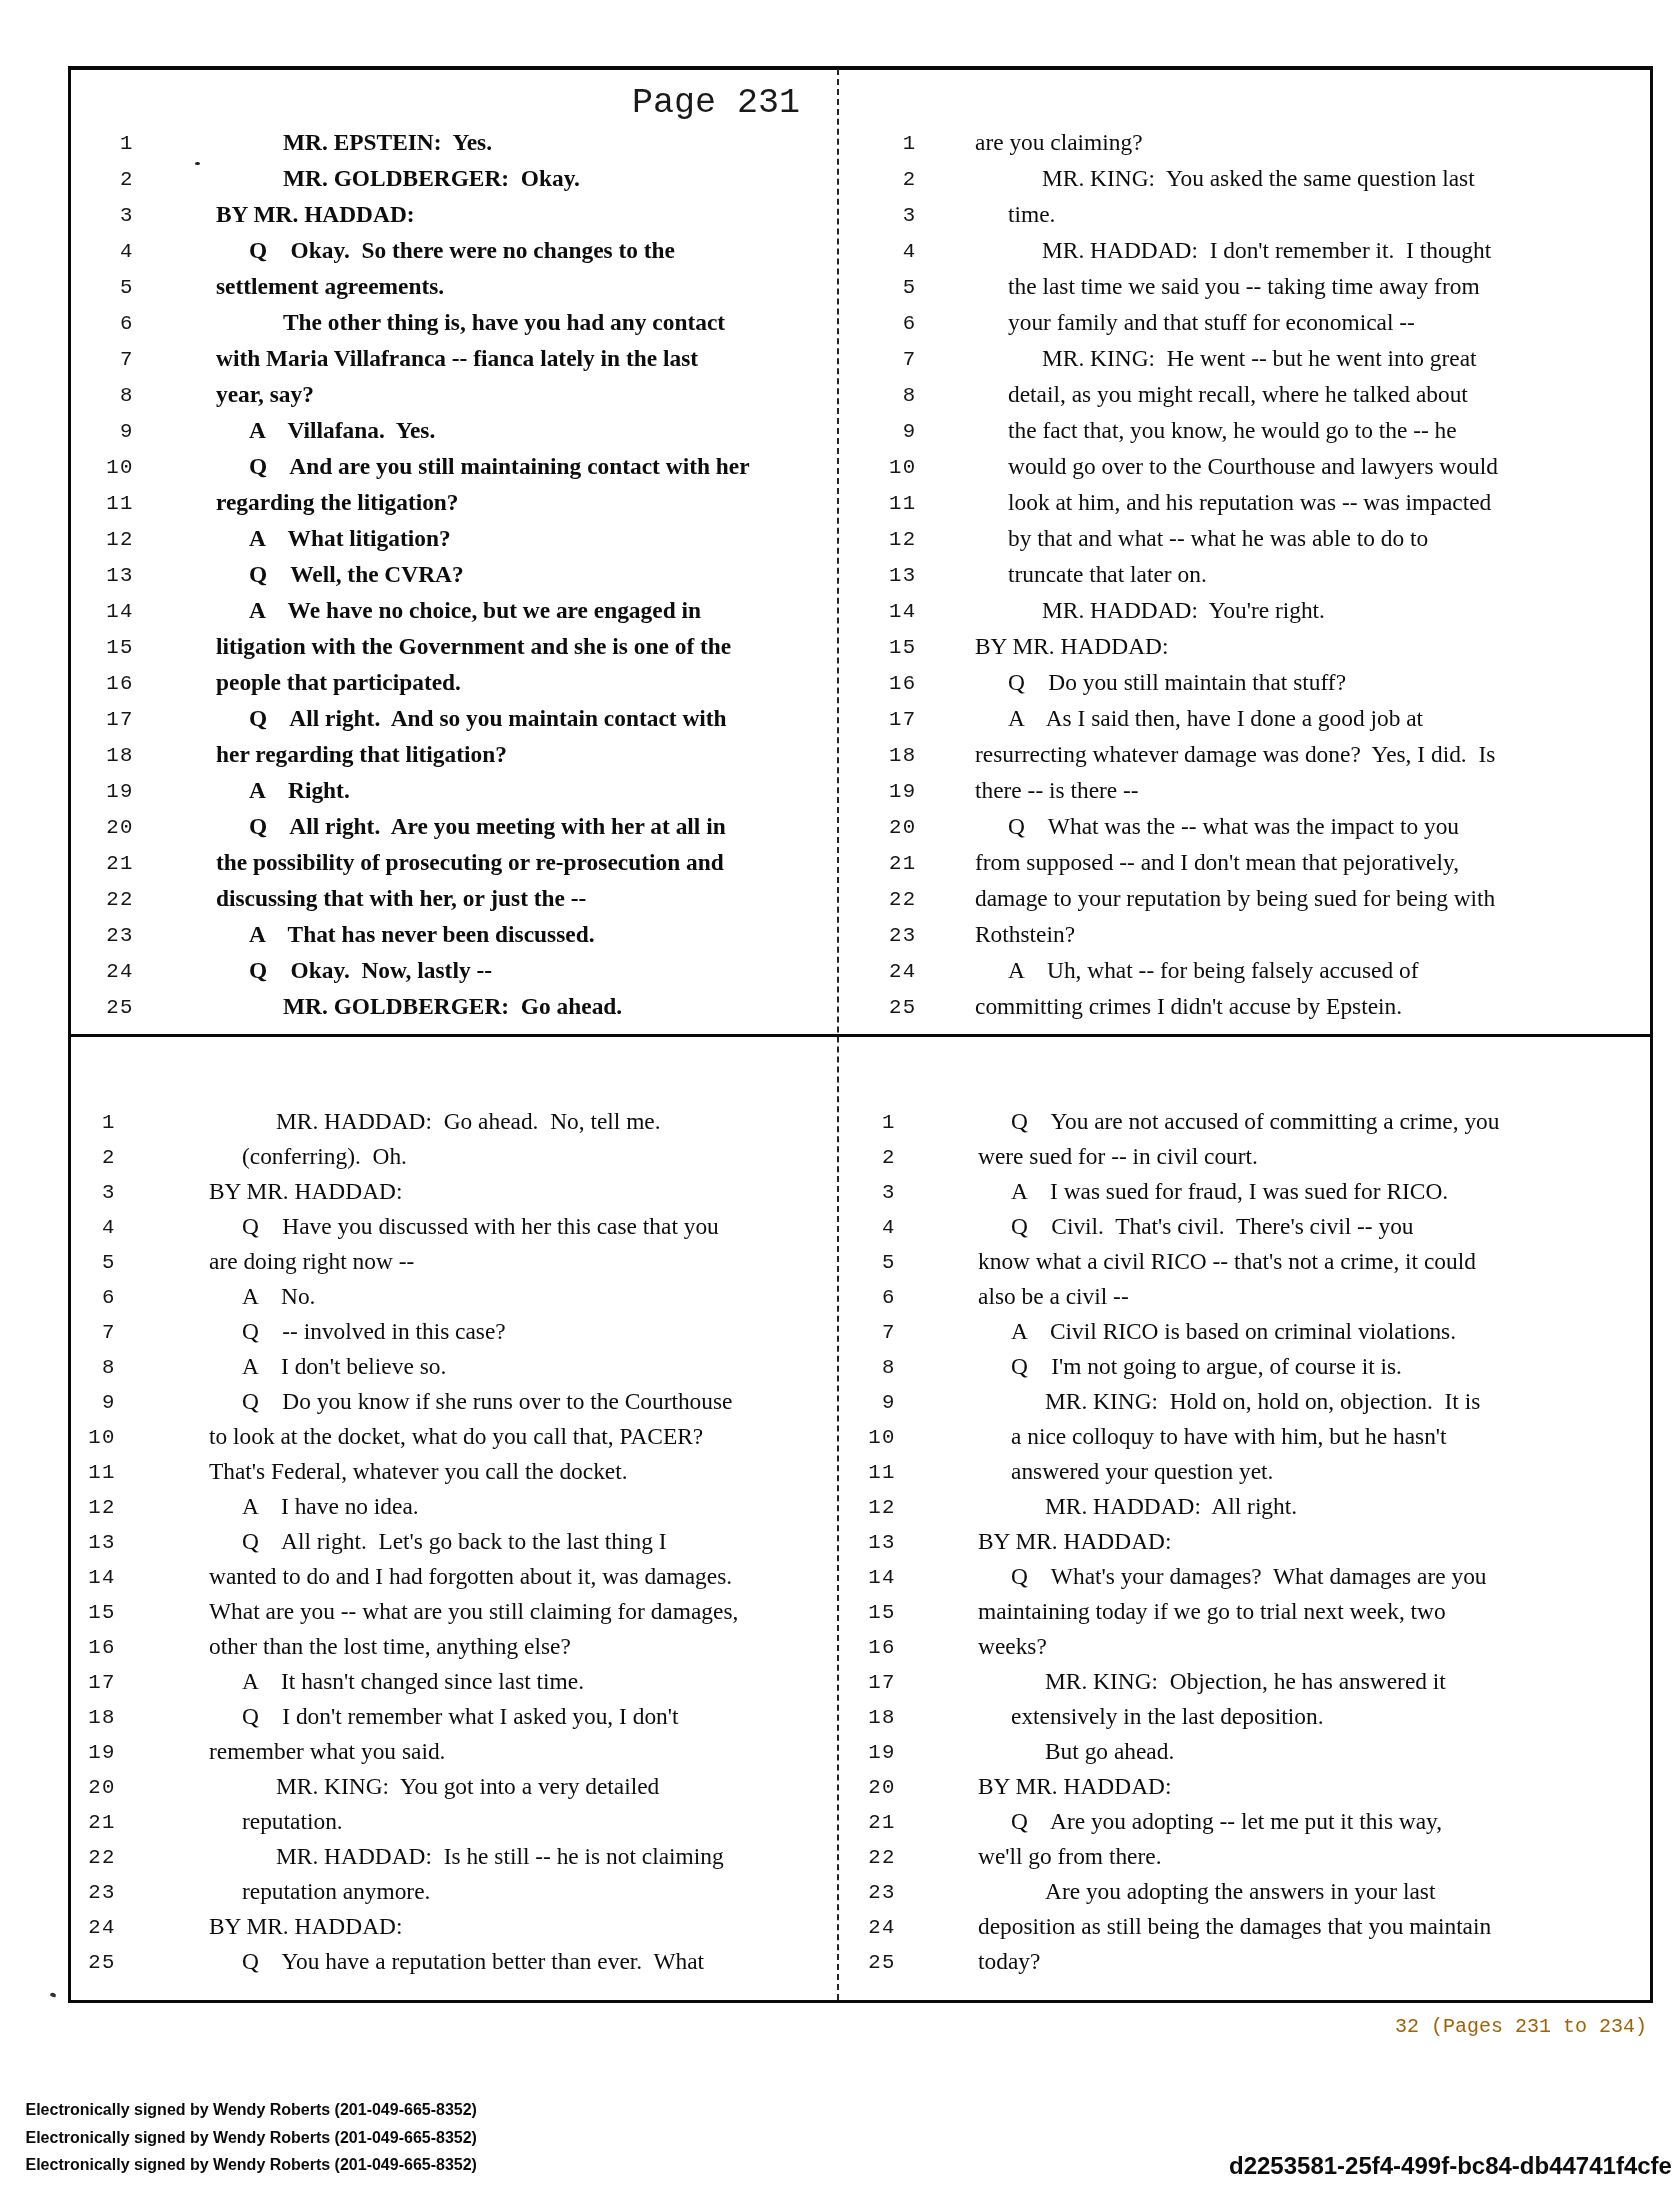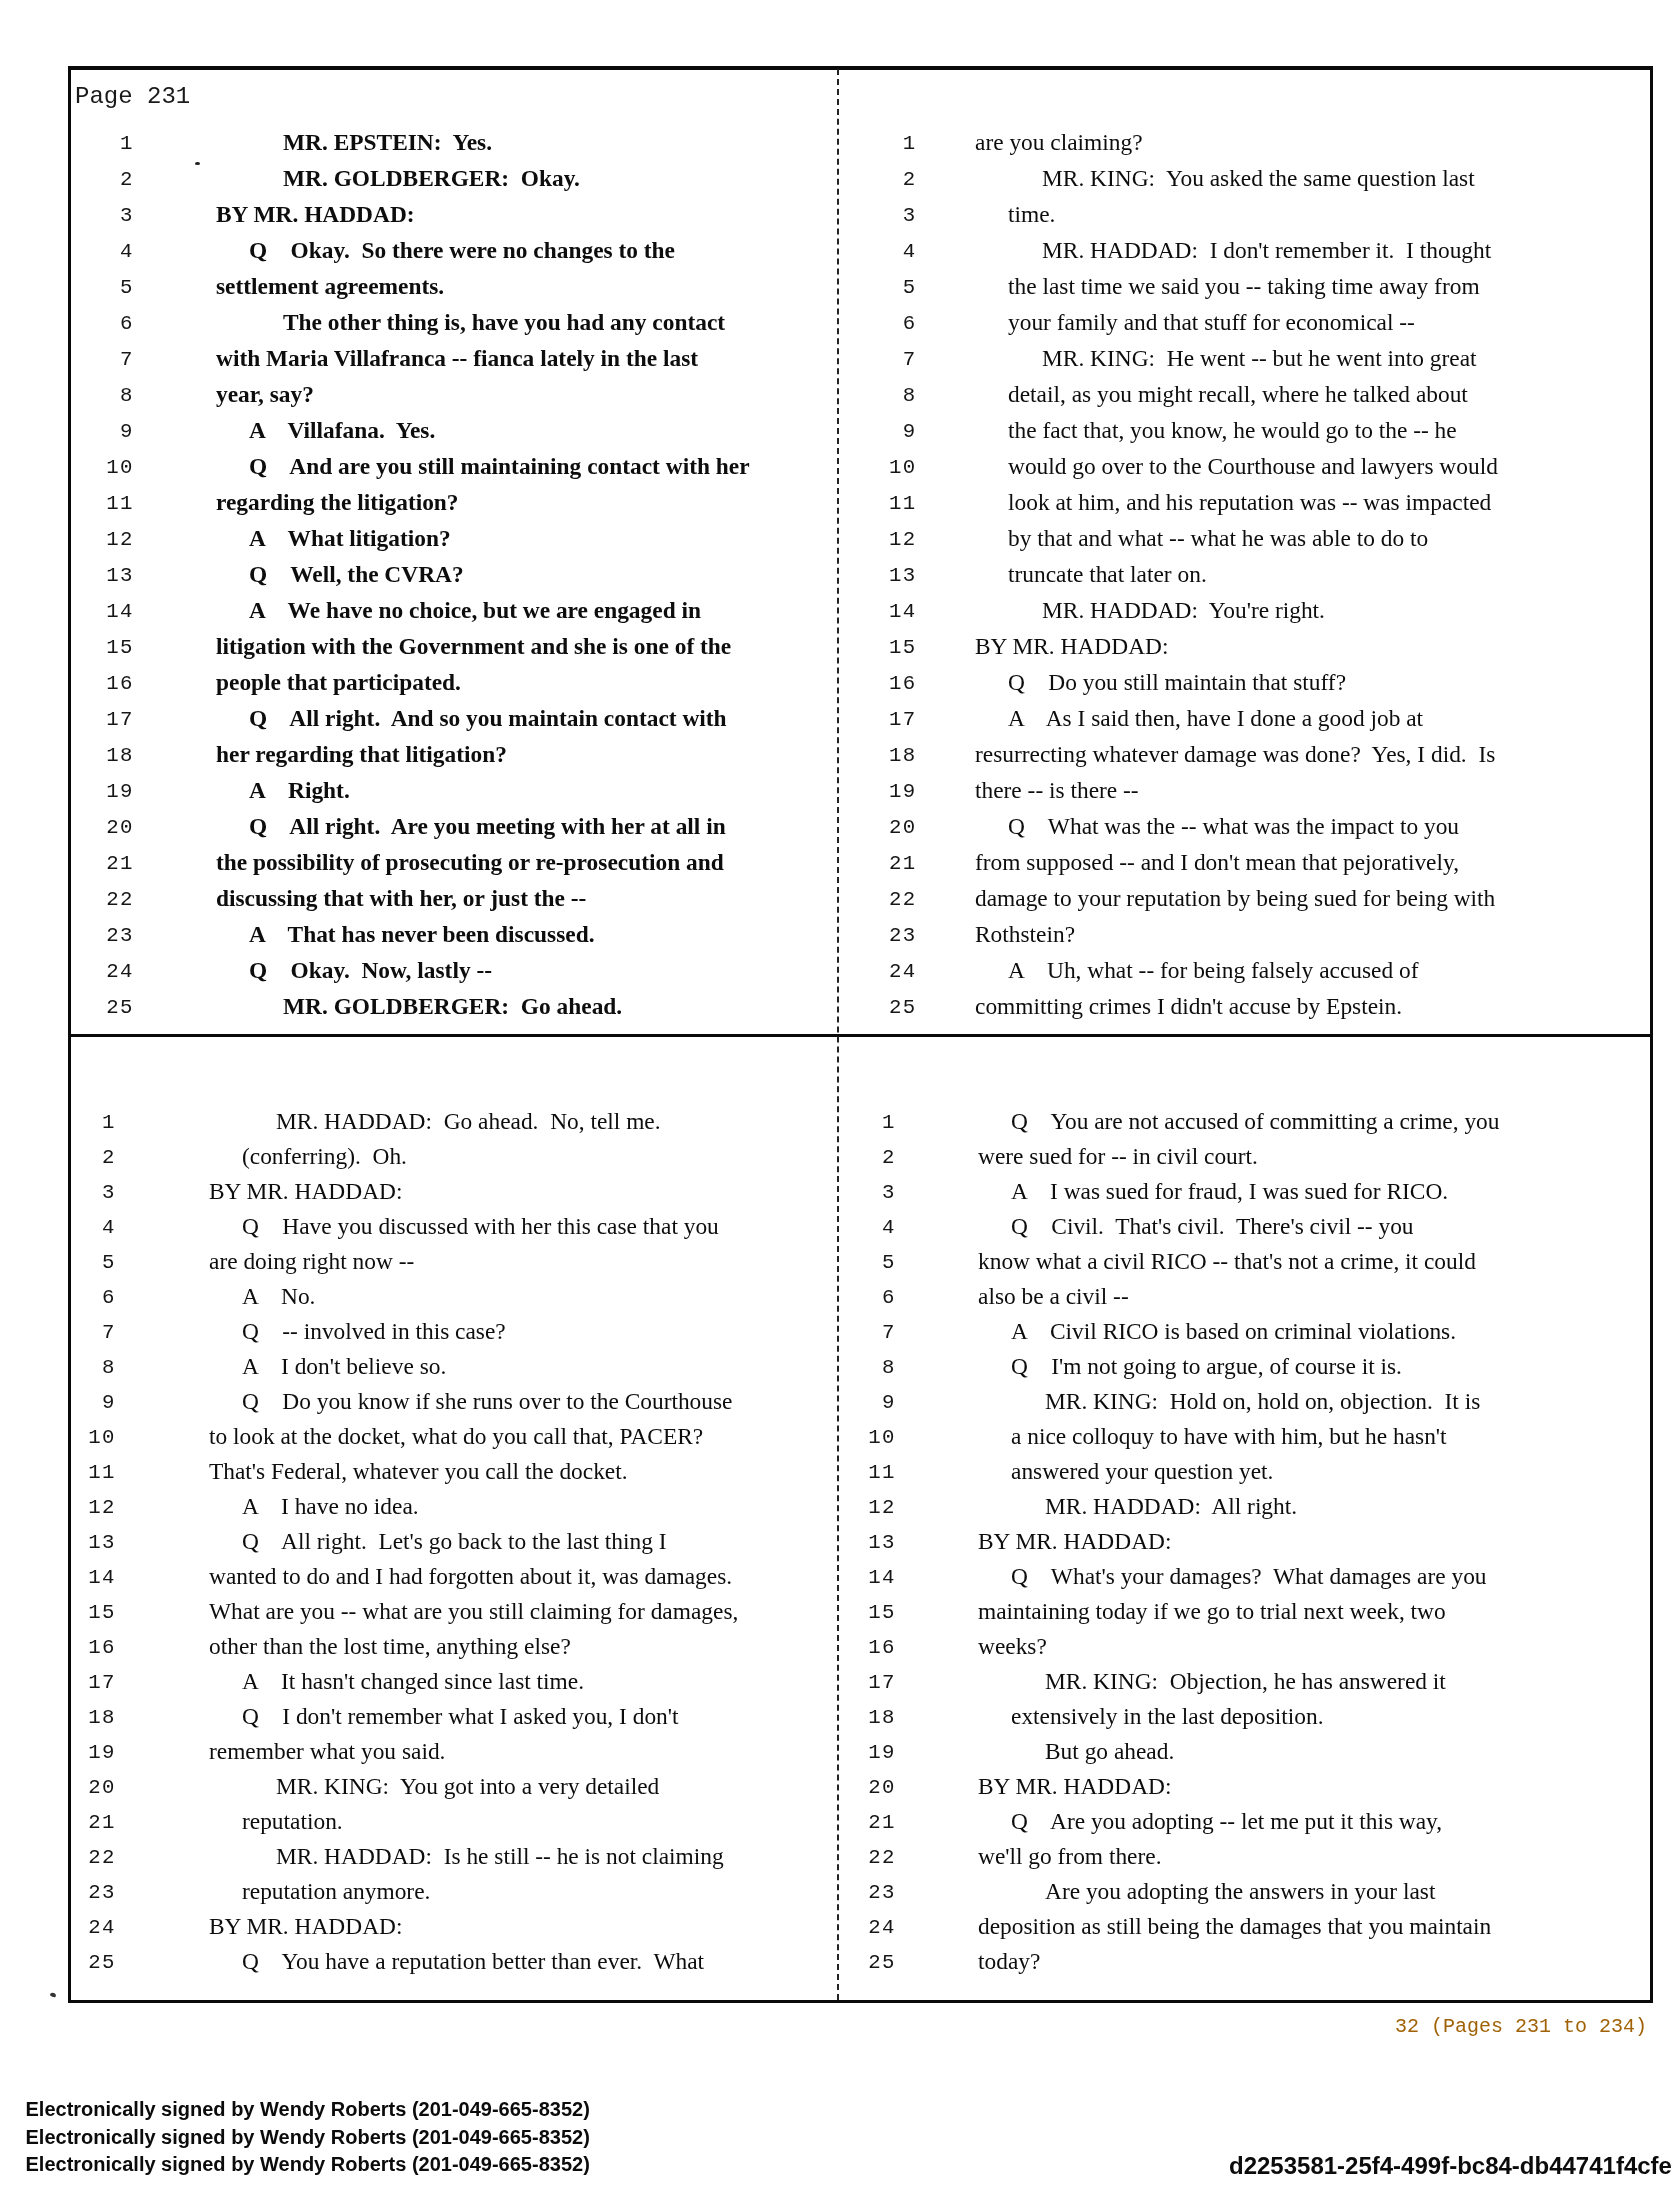--- a/index.html
+++ b/index.html
@@ -20,22 +20,22 @@
   .hdiv{
     position:absolute;left:68px;top:1034px;width:1585px;height:0;
     border-top:3.4px solid #0a0a0a;
   }
   .quad{position:absolute;box-sizing:border-box;}
   .q1{left:68px;top:66px;width:770px;height:968px;}
   .q2{left:837px;top:66px;width:815px;height:968px;}
   .q3{left:68px;top:1034px;width:770px;height:970px;}
   .q4{left:837px;top:1034px;width:815px;height:970px;}
   .ph{
-    font-family:"Liberation Mono", monospace;font-size:24px;color:#1a1a1a;
-    white-space:pre;margin-left:7px;
+    font-family:"Liberation Mono", monospace;font-size:35px;color:#1a1a1a;
+    text-align:right;white-space:pre;margin-left:7px;
   }
   .q1 .ph,.q3 .ph{padding-right:38px;}
   .q2 .ph,.q4 .ph{padding-right:20.7px;}
   .q1 .ph,.q2 .ph{margin-top:16.5px;}
   .q3 .ph,.q4 .ph{margin-top:27.6px;}
   .rows{position:absolute;left:0;right:0;}
   .q1 .rows,.q2 .rows{top:63px;}
   .q3 .rows,.q4 .rows{top:74px;}
   .row{position:relative;height:36px;}
   .q3 .row,.q4 .row{height:35px;}
@@ -58,21 +58,21 @@
   .row.i1 .txt{margin-left:33px;}
   .row.i2 .txt{margin-left:67px;}
   .pagecount{
     position:absolute;top:2015px;right:27px;
     font-family:Liberation Mono, monospace;font-size:20px;color:#a16207;
     white-space:pre;
   }
   .sigblock{position:absolute;left:25.5px;top:2096px;}
   .sig{
     font-family:"Liberation Sans", sans-serif;font-weight:bold;
-    font-size:20px;line-height:27.6px;color:#0b0b0b;white-space:pre;
+    font-size:16px;line-height:27.6px;color:#0b0b0b;white-space:pre;
   }
   .docid{
     position:absolute;left:1229px;top:2152px;
     font-family:"Liberation Sans", sans-serif;font-weight:bold;
     font-size:24px;color:#0b0b0b;white-space:nowrap;
   }
   .speck1{position:absolute;left:195px;top:162px;width:4.8px;height:3.4px;background:#222;border-radius:50%;}
   .speck2{position:absolute;left:50px;top:1993px;width:6.2px;height:4.1px;background:#333;border-radius:50% 50% 50% 50%/60% 60% 40% 40%;transform:rotate(20deg);}
 </style>
 </head>

